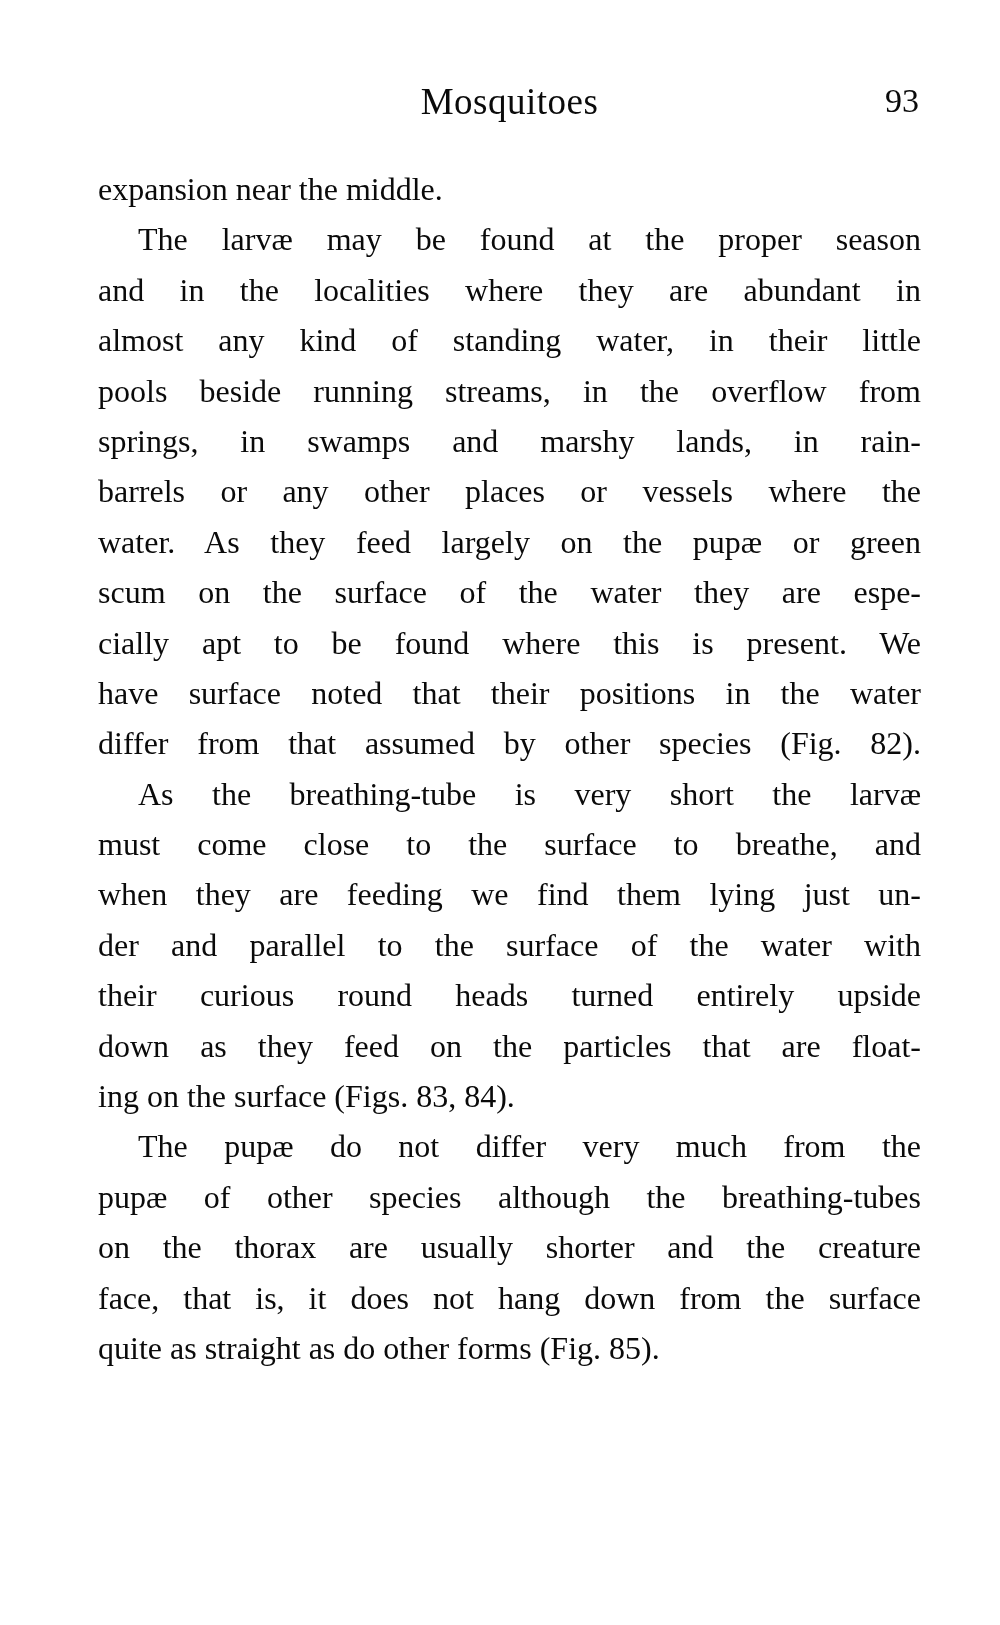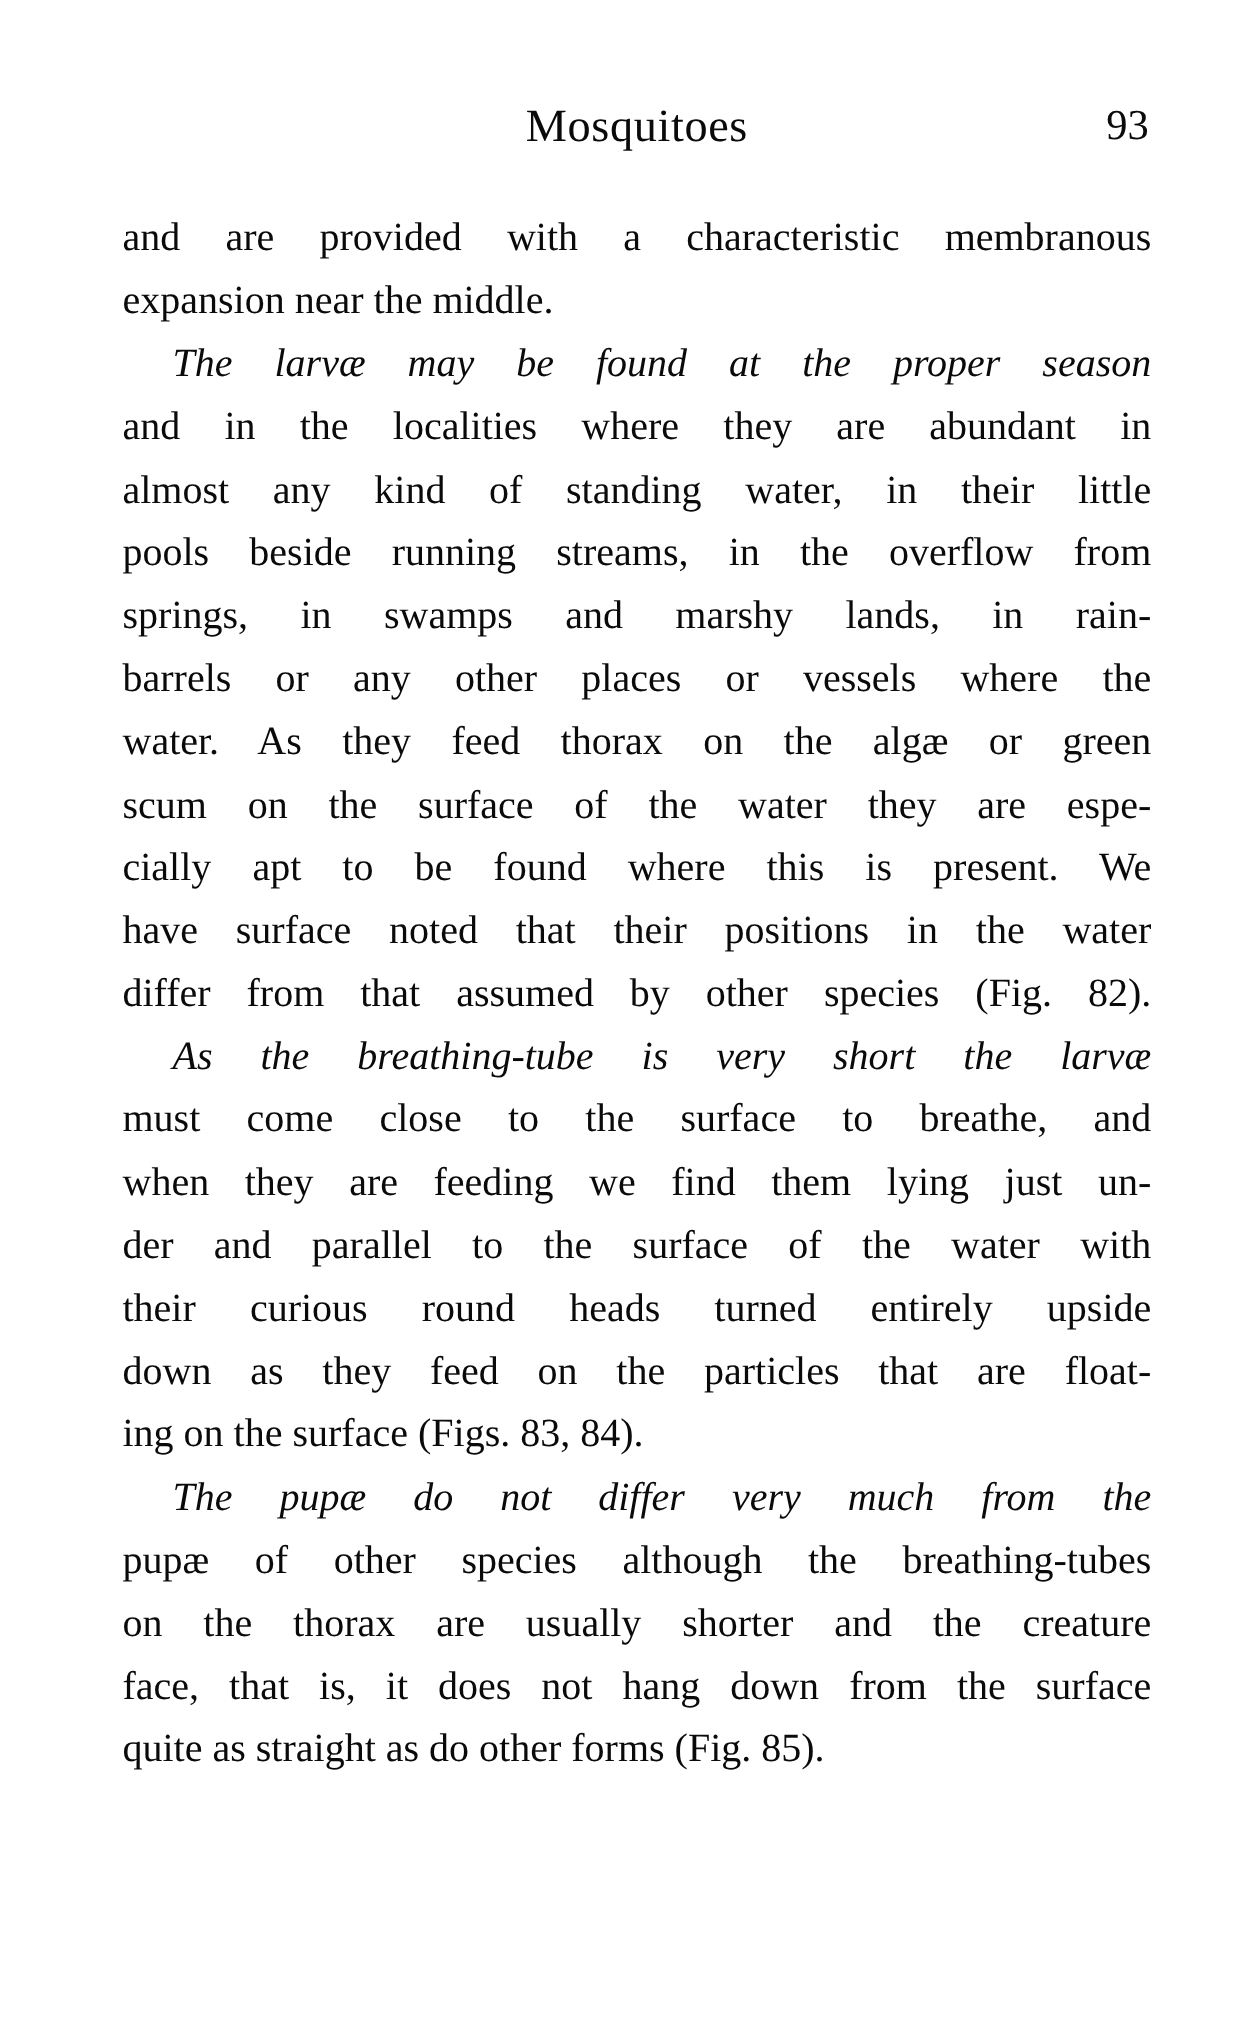--- a/index.html
+++ b/index.html
@@ -50,48 +50,46 @@
     text-align: justify;
     text-align-last: justify;
     white-space: normal;
   }
   .text-line.last {
     text-align: left;
     text-align-last: left;
   }
   .text-line.indent {
     text-indent: 40px;
-    font-style: italic;
   }
 </style>
 </head>
 <body>
 
 <div class="page">
 
   <div class="page-header">
     <span class="page-title">Mosquitoes</span>
     <span class="page-number">93</span>
   </div>
 
   <div class="page-body">
 
     <div>
-      <div class="text-line">and are provided with a characteristic membranous</div>
       <div class="text-line last">expansion near the middle.</div>
     </div>
 
     <div>
       <div class="text-line indent">The larvæ may be found at the proper season</div>
       <div class="text-line">and in the localities where they are abundant in</div>
       <div class="text-line">almost any kind of standing water, in their little</div>
       <div class="text-line">pools beside running streams, in the overflow from</div>
       <div class="text-line">springs, in swamps and marshy lands, in rain-</div>
       <div class="text-line">barrels or any other places or vessels where the</div>
-      <div class="text-line">water.  As they feed thorax on the algæ or green</div>
+      <div class="text-line">water.  As they feed largely on the pupæ or green</div>
       <div class="text-line">scum on the surface of the water they are espe-</div>
       <div class="text-line">cially apt to be found where this is present.  We</div>
       <div class="text-line">have surface noted that their positions in the water</div>
       <div class="text-line">differ from that assumed by other species (Fig. 82).</div>
     </div>
 
     <div>
       <div class="text-line indent">As the breathing-tube is very short the larvæ</div>
       <div class="text-line">must come close to the surface to breathe, and</div>
       <div class="text-line">when they are feeding we find them lying just un-</div>

